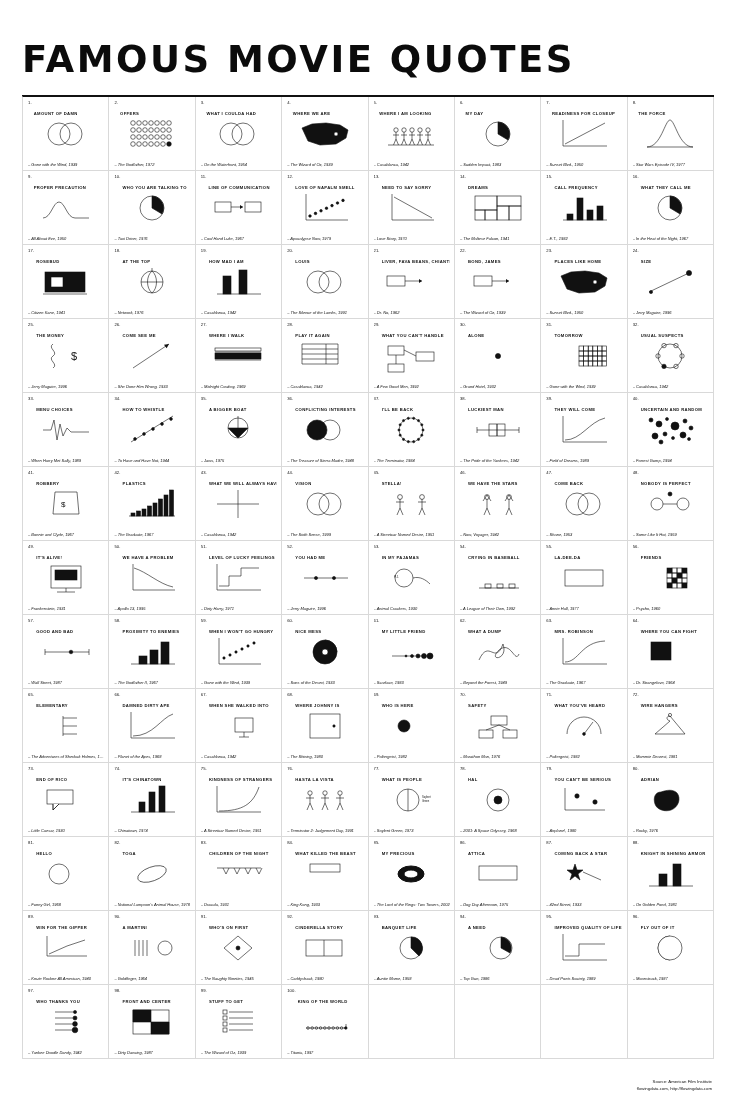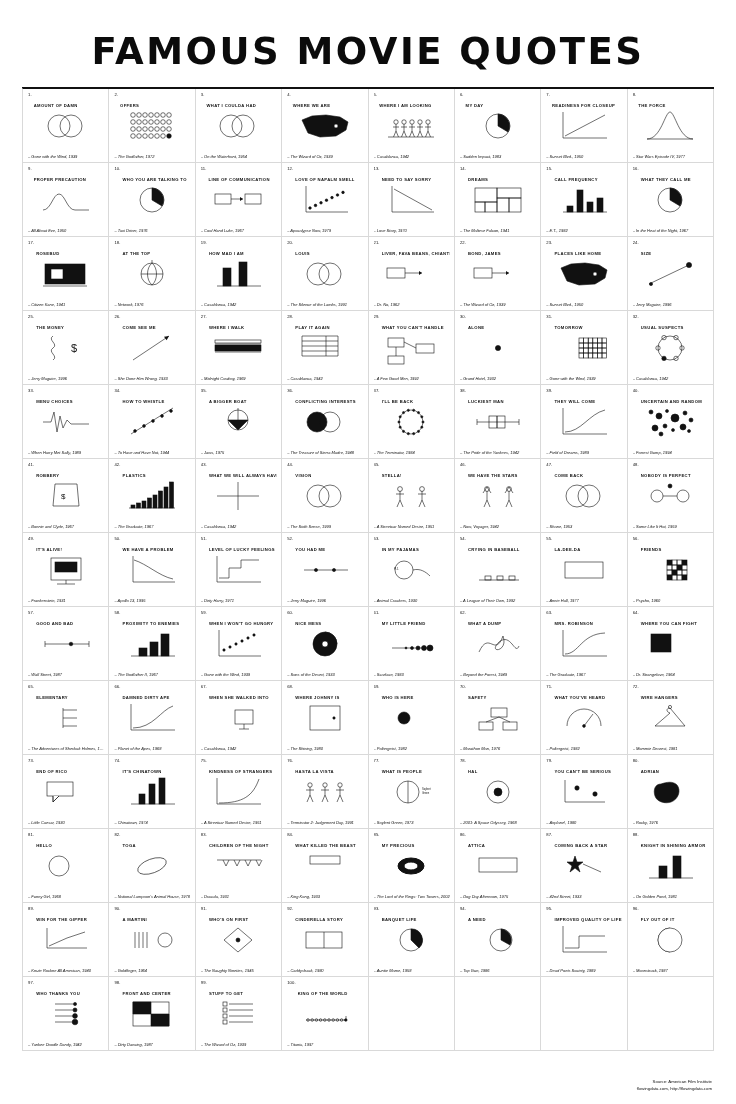--- a/index.html
+++ b/index.html
@@ -11,26 +11,26 @@
     overflow:hidden;
   }
   .poster{
     position:relative;
     width:736px;height:1104px;
     box-sizing:border-box;
     padding:18px 22px 10px 22px;
     background:#fff;
   }
   .title{
-    text-align:center;
+    text-align:left;
     font-family:"DejaVu Sans", sans-serif;
     font-weight:700;
     font-size:37px;
     letter-spacing:2.5px;
-    margin:12px 0 14px 0;
+    margin:20px 0 14px 0;
     color:#0b0b0b;
   }
   .rule{
     border:0;border-top:1px solid #111;
     margin:0 0 0 0;
   }
   .grid{
     display:grid;
     grid-template-columns:repeat(8,1fr);
     border-left:1px solid #d9d9d9;

